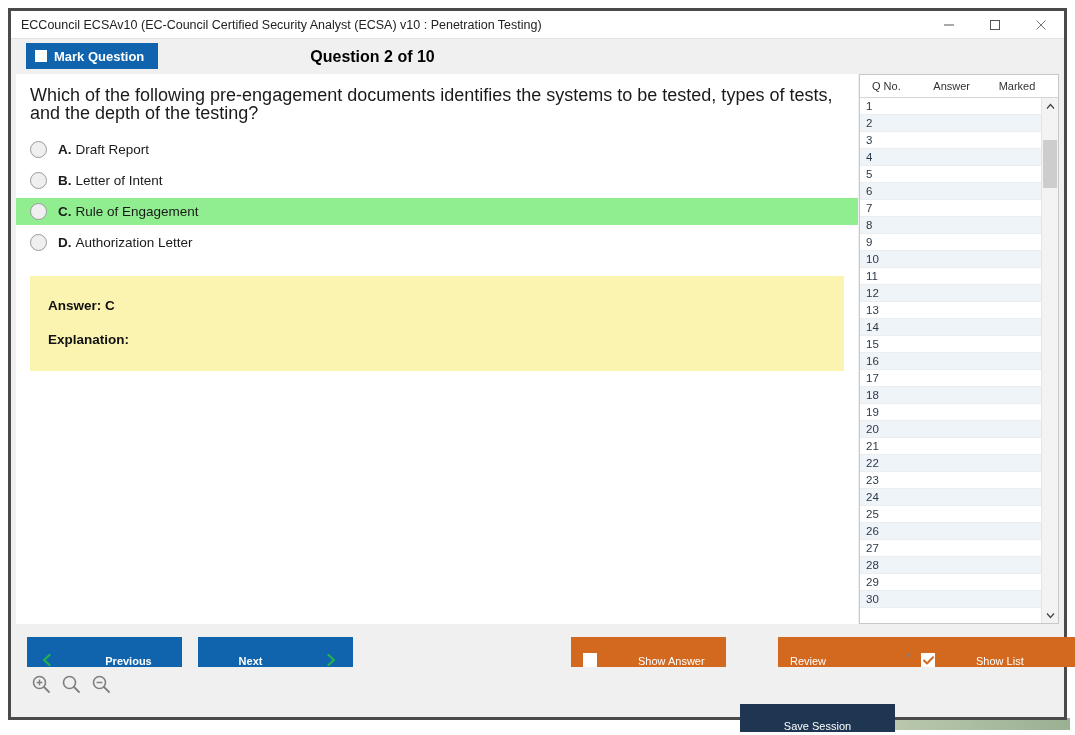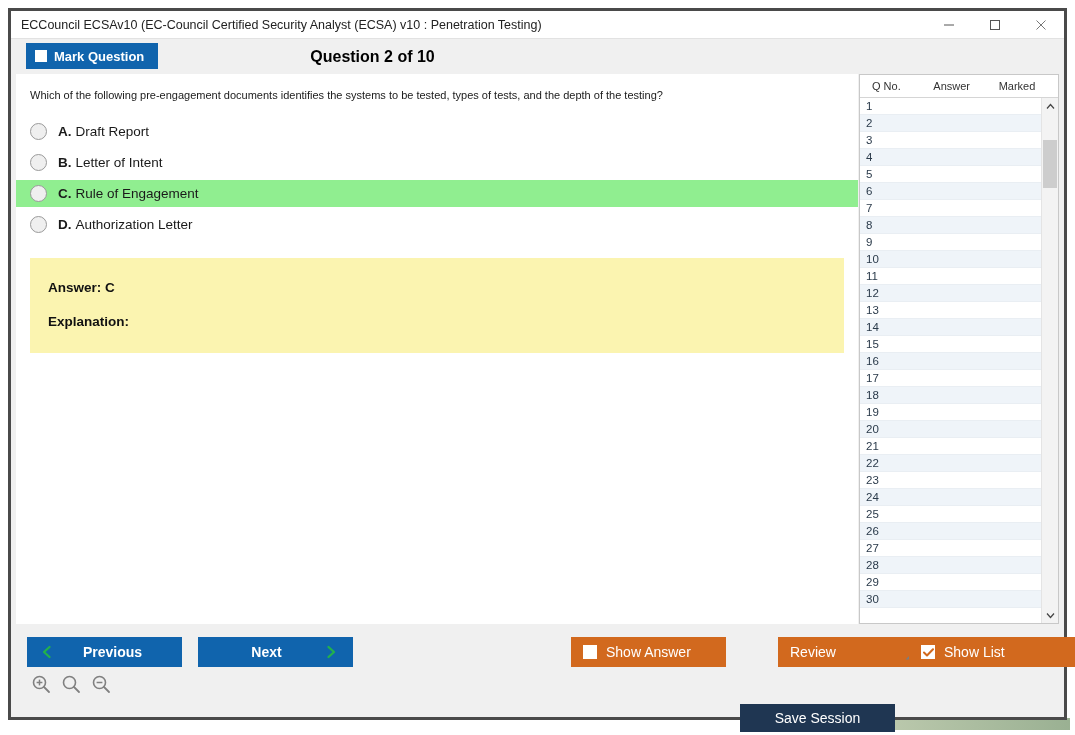--- a/index.html
+++ b/index.html
@@ -113,21 +113,21 @@
   #content {
     position: absolute;
     left: 5px;
     top: 0;
     width: 842px;
     bottom: 93px;
     background: #ffffff;
     overflow: hidden;
   }
   #question-text {
-    font-size: 11px;
+    font-size: 18px;
     color: #1a1a1a;
     line-height: 18px;
     padding: 12px 0 0 14px;
   }
   #options { margin-top: 14px; }
   .option-row {
     height: 27px;
     display: flex;
     align-items: center;
     padding-left: 14px;
@@ -244,24 +244,25 @@
     left: 0;
     right: 0;
     bottom: 0;
     height: 93px;
     background: #f0f0f0;
   }
   .btn {
     position: absolute;
     box-sizing: border-box;
     display: flex;
-    align-items: center;
+    align-items: flex-end;
     cursor: pointer;
     user-select: none;
-    font-size: 14px;
+    font-size: 11px;
+    gap: 32px;
   }
   .btn-blue {
     background: #1064ad;
     color: #ffffff;
     font-weight: bold;
     height: 30px;
   }
   .btn-orange {
     background: #d2691e;
     color: #ffffff;

